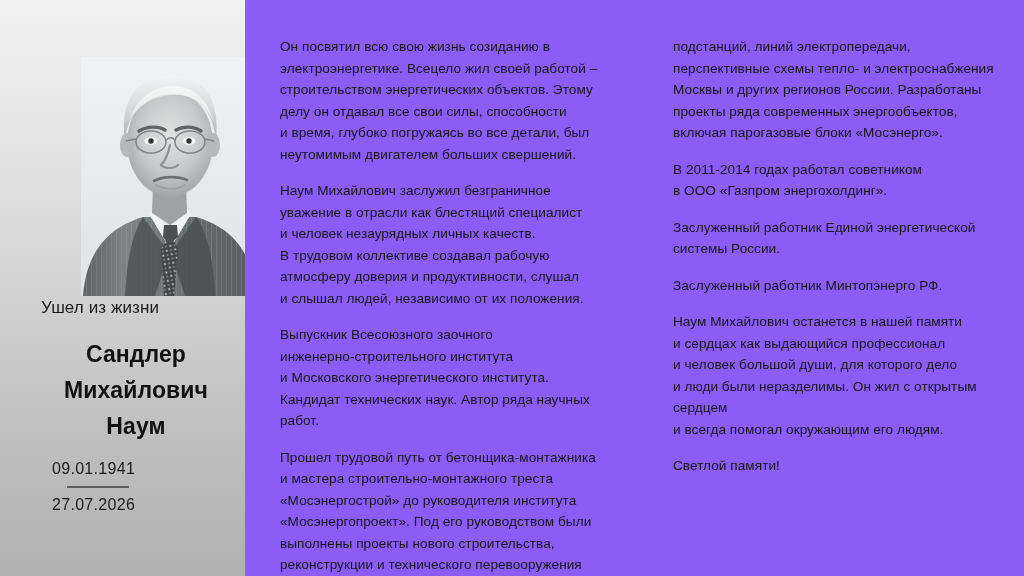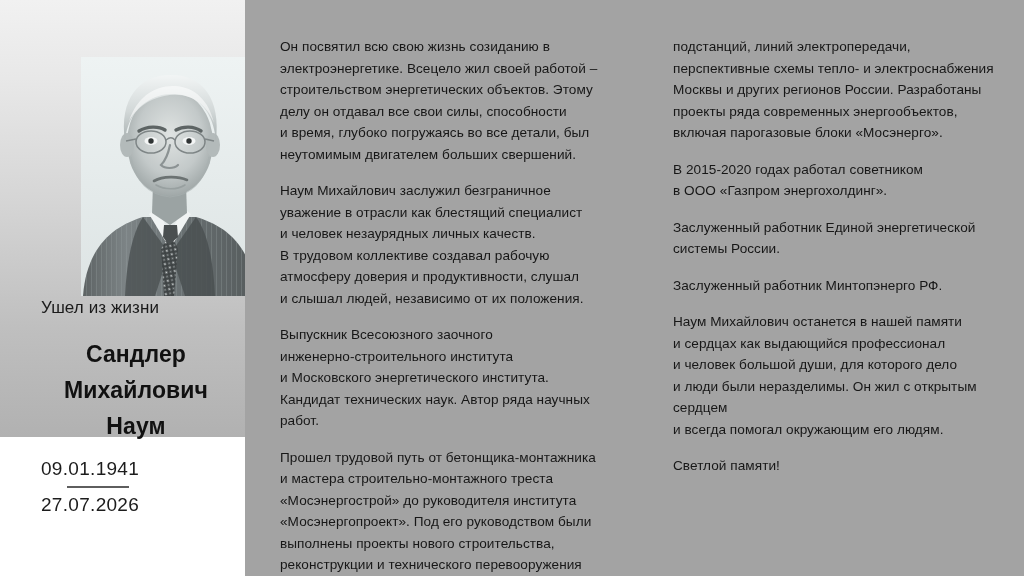--- a/index.html
+++ b/index.html
@@ -21,21 +21,21 @@
     height: 576px;
     background: #ffffff;
     display: flex;
     flex-direction: row;
   }
 
   
   #left-panel {
     position: relative;
     width: 245px;
-    height: 437px;
+    height: 576px;
     flex: 0 0 245px;
     background: linear-gradient(to bottom, #f1f1f1 0%, #e8e8e8 18%, #d6d6d6 45%, #bfbfbf 75%, #b1b1b1 100%);
     box-sizing: border-box;
     padding: 0;
   }
 
   #portrait-frame {
     position: absolute;
     left: 41px;
     top: 41px;
@@ -78,38 +78,39 @@
   .deceased-name .name-line {
     display: block;
     white-space: nowrap;
     text-align: center;
   }
 
   .dates-block {
     margin-top: 12px;
   }
   .date-text {
-    font-size: 19px;
+    font-size: 16px;
     line-height: 26px;
     color: #1c1c1c;
     letter-spacing: 0.3px;
+    margin-left: 11px;
   }
   .date-divider {
     width: 62px;
     height: 2px;
     background: #5e5e5e;
     margin: 4px 0 4px 26px;
   }
 
   
   #content-area {
     position: relative;
     flex: 1 1 auto;
     height: 576px;
-    background: #a3a3a3;
+    background: #8b5cf6;
     display: flex;
     flex-direction: row;
   }
 
   .text-column {
     box-sizing: border-box;
     padding-top: 36px;
   }
   #column-left {
     width: 370px;
@@ -271,21 +272,21 @@
 реконструкции и технического перевооружения
 электростанций, тепловых магистралей,</p>
     </section>
 
     <section class="text-column" id="column-right">
       <p class="body-paragraph">подстанций, линий электропередачи,
 перспективные схемы тепло- и электроснабжения
 Москвы и других регионов России. Разработаны
 проекты ряда современных энергообъектов,
 включая парогазовые блоки «Мосэнерго».</p>
-      <p class="body-paragraph">В 2015-2020 годах работал советником
+      <p class="body-paragraph">В 2011-2014 годах работал советником
 в ООО «Газпром энергохолдинг».</p>
       <p class="body-paragraph">Заслуженный работник Единой энергетической
 системы России.</p>
       <p class="body-paragraph">Заслуженный работник Минтопэнерго РФ.</p>
       <p class="body-paragraph">Наум Михайлович останется в нашей памяти
 и сердцах как выдающийся профессионал
 и человек большой души, для которого дело
 и люди были неразделимы. Он жил с открытым
 сердцем
 и всегда помогал окружающим его людям.</p>

